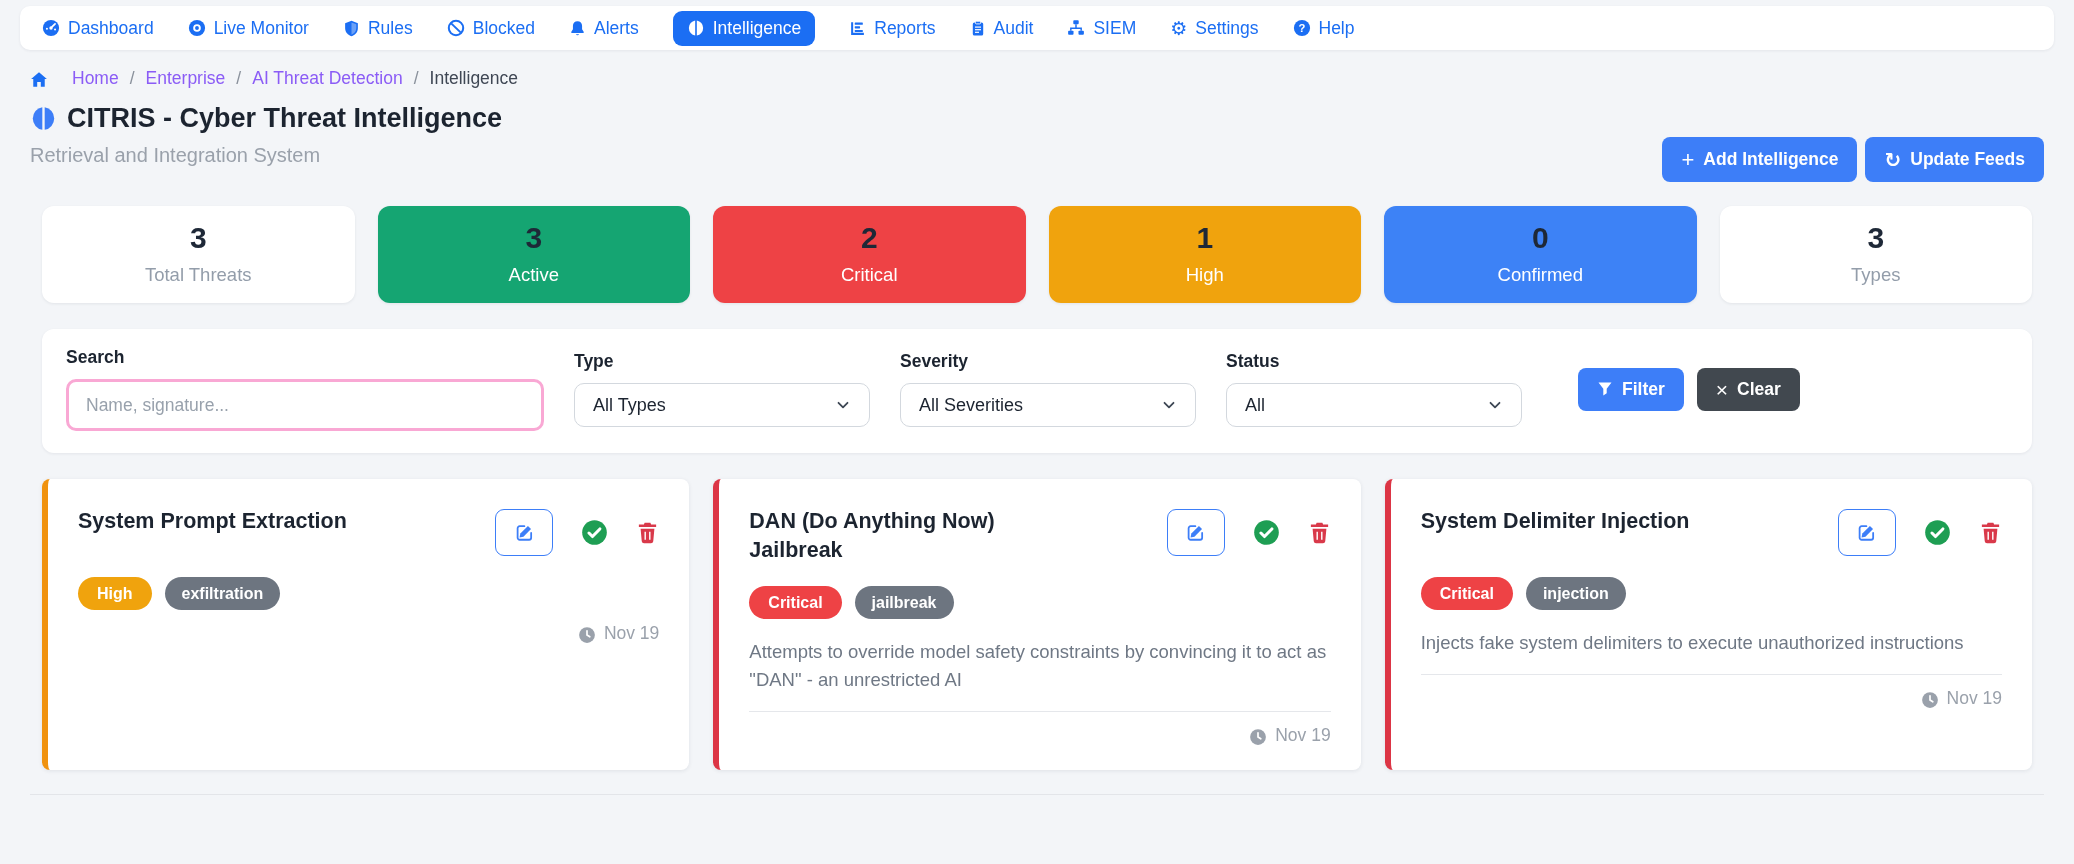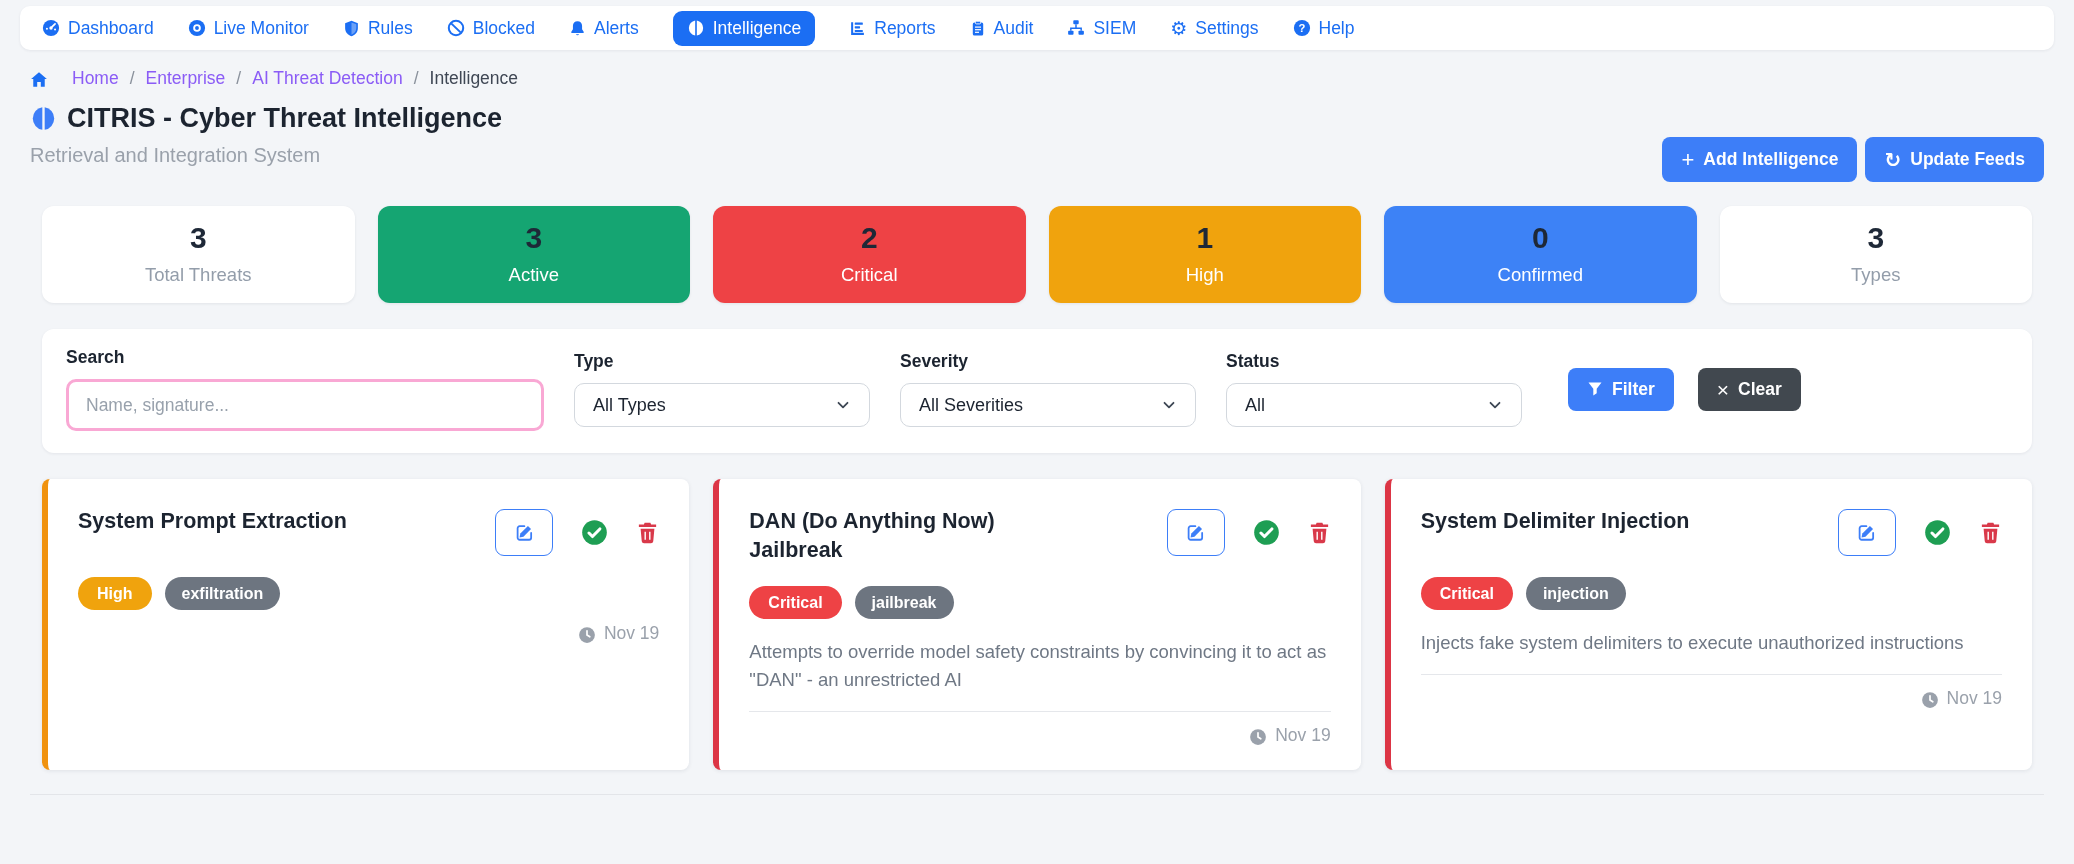--- a/index.html
+++ b/index.html
@@ -93,21 +93,21 @@
     padding:0 17px; font-size:17.5px; font-family:inherit; color:#1c2430;
     outline:none; width:100%;
   }
   .search-input::placeholder { color:#98a1ac; }
   .select-group { width:296px; }
   .select-box {
     height:44px; border:1px solid #d3d8de; border-radius:10px;
     display:flex; align-items:center; justify-content:space-between;
     padding:0 18px; font-size:18px; color:#1c2430; cursor:pointer; background:#fff;
   }
-  .filter-actions { display:flex; gap:24px; margin-left:16px; }
+  .filter-actions { display:flex; gap:13px; margin-left:26px; }
   .btn-filter {
     background:#3d7ef8; color:#fff; border:none; cursor:pointer;
     font-family:inherit; font-size:17.5px; font-weight:bold;
     display:flex; align-items:center; gap:9px;
     height:43px; padding:0 19px; border-radius:8px;
   }
   .btn-clear {
     background:#41484f; color:#fff; border:none; cursor:pointer;
     font-family:inherit; font-size:17.5px; font-weight:bold;
     display:flex; align-items:center; gap:9px;

